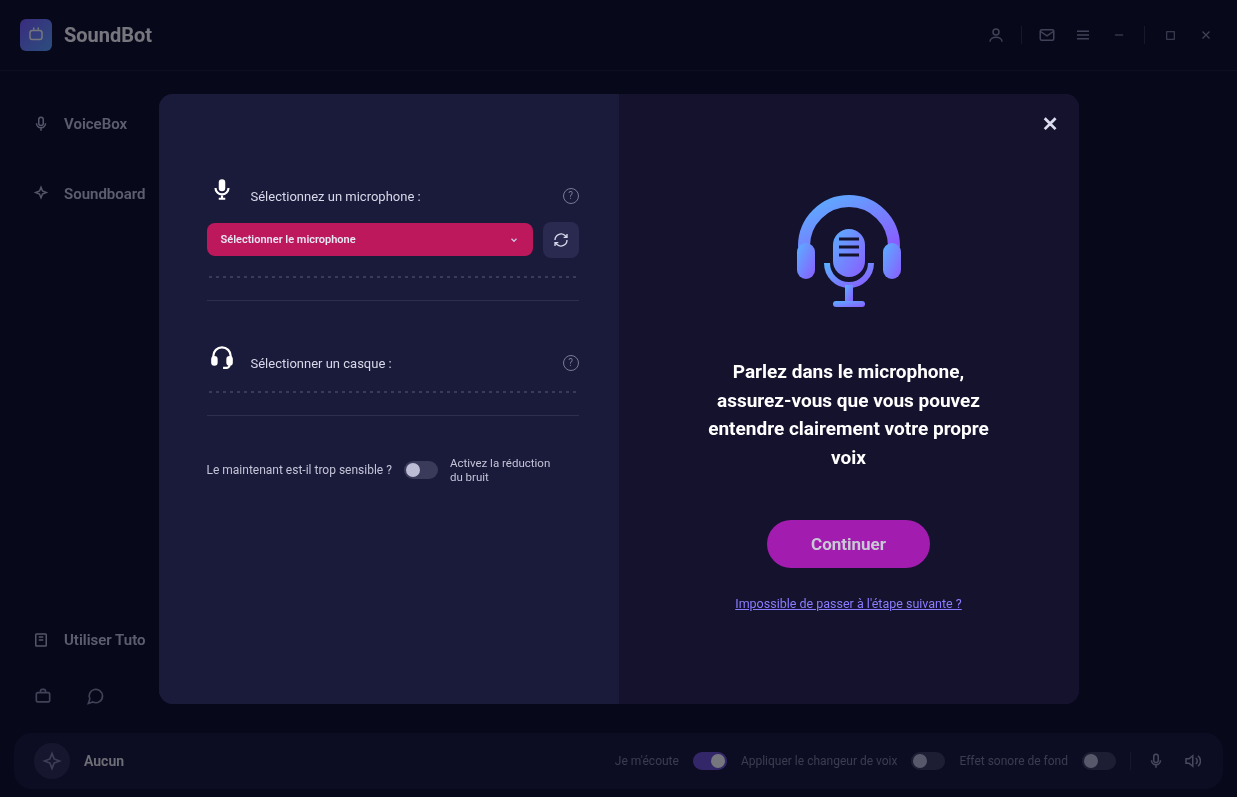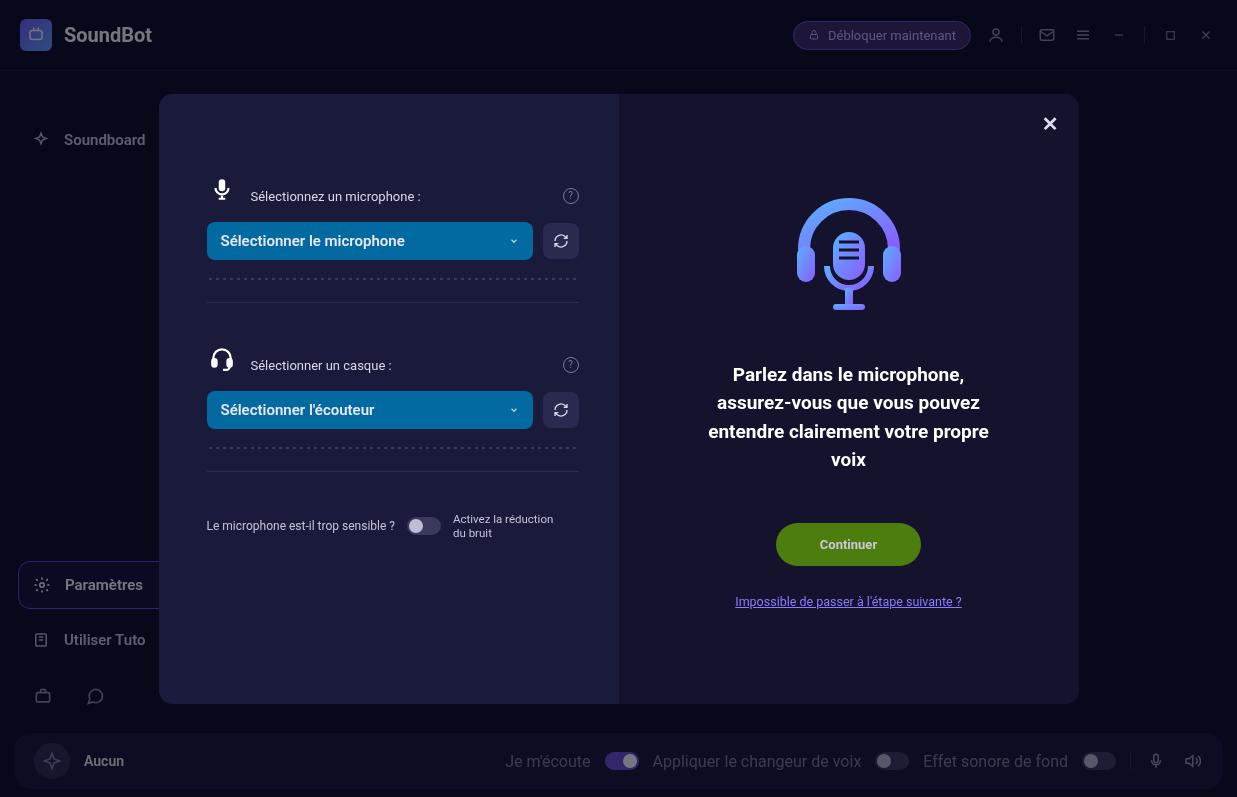--- a/index.html
+++ b/index.html
@@ -23,76 +23,67 @@
   .side-spacer { flex: 1; }
   .side-bottom-icons { display:flex; gap:30px; padding:0 14px 10px;}
 
   
   .content { flex:1; border-top:1px solid #1b1b39;}
 
   
   .footer { position:absolute; bottom:8px; left:14px; right:14px; height:56px; background:#161635; border-radius:18px; display:flex; align-items:center; padding:0 20px; gap:14px; }
   .foot-avatar { width:36px; height:36px; border-radius:50%; background:#2a2a50; display:flex; align-items:center; justify-content:center;}
   .foot-label { font-size:14px; color:#eee; font-weight:600;}
-  .foot-right { margin-left:auto; display:flex; align-items:center; gap:14px; font-size:16px; color:#7e7e9a;}
+  .foot-right { margin-left:auto; display:flex; align-items:center; gap:14px; font-size:12px; color:#7e7e9a;}
   .toggle { width:34px; height:18px; border-radius:10px; background:#3a3a5a; position:relative; cursor:pointer;}
   .toggle .knob { width:14px; height:14px; border-radius:50%; background:#bdbdd6; position:absolute; top:2px; left:2px;}
   .toggle.on { background:#6a4fd0;} .toggle.on .knob{ left:18px; background:#fff;}
 
   
   .overlay { position:absolute; inset:0; background:rgba(5,5,20,.55); display:flex; align-items:center; justify-content:center;}
   .modal { width:920px; height:610px; background:#1a1a3a; border-radius:14px; display:flex; overflow:hidden; position:relative;}
   .modal-left { width:460px; background:#1a1a3a; padding:80px 40px 30px 48px;}
   .modal-right { flex:1; background:#15122d; padding:40px 30px; display:flex; flex-direction:column; align-items:center; justify-content:center; text-align:center;}
   .close-x { position:absolute; top:18px; right:20px; color:#dcdcf0; font-size:20px; cursor:pointer; font-weight:700;}
 
   .dev-block { margin-bottom:40px;}
   .dev-head { display:flex; align-items:flex-end; gap:14px; margin-bottom:18px;}
   .dev-icon { width:30px; height:30px; color:#fff; display:flex; align-items:center; justify-content:center;}
   .dev-label { font-size:13px; color:#d8d8ea;}
   .dev-help { margin-left:auto; width:16px; height:16px; border:1.5px solid #7a7a96; border-radius:50%; display:flex; align-items:center; justify-content:center; font-size:10px; color:#7a7a96; cursor:pointer;}
   .dev-row { display:flex; gap:10px; align-items:center;}
-  .dev-select { flex:1; background:#0369a1; border-radius:8px; padding:10px 14px; font-size:15px; color:#e8e8f4; display:flex; align-items:center; justify-content:space-between; cursor:pointer; font-weight:600;}
+  .dev-select { flex:1; background:#be185d; border-radius:8px; padding:10px 14px; font-size:11px; color:#e8e8f4; display:flex; align-items:center; justify-content:space-between; cursor:pointer; font-weight:600;}
   .refresh-btn { width:36px; height:36px; border-radius:8px; background:#2a2a50; display:flex; align-items:center; justify-content:center; cursor:pointer;}
   .dots-line { margin-top:16px; height:6px; background-image: radial-gradient(circle, #3a3a5e 1.3px, transparent 1.3px); background-size: 7px 6px; background-repeat:repeat-x;}
   .sep-line { margin-top:20px; height:1px; background:#2e2e4e;}
 
   .sens-row { display:flex; align-items:center; gap:12px; font-size:12px; color:#c4c4d8;}
   .sens-text2 { font-size:11.5px; color:#c4c4d8; max-width:110px; line-height:1.3;}
 
   .big-illus { width:150px; height:150px; margin-bottom:22px; display:flex; align-items:center; justify-content:center;}
   .instr { font-size:19px; font-weight:700; color:#fff; line-height:1.5; max-width:300px;text-align:center;}
-  .continue-btn { margin-top:48px; padding:14px 44px; border-radius:26px; background:#4d7c0f; color:#c9c9d6; font-size:13px; font-weight:700; cursor:pointer;}
+  .continue-btn { margin-top:48px; padding:14px 44px; border-radius:26px; background:#a21caf; color:#c9c9d6; font-size:17px; font-weight:700; cursor:pointer;}
   .skip-link { margin-top:28px; font-size:12.5px; color:#8a7dff; text-decoration:underline; cursor:pointer;}
 
   svg { display:block; }
 </style>
 </head>
 <body>
 
 <div class="titlebar">
   <div class="brand">
     <div class="brand-logo">
       <svg width="18" height="18" viewBox="0 0 24 24" fill="none" stroke="#fff" stroke-width="2">
           <rect x="4" y="6" width="16" height="12" rx="3"></rect>
           <path d="M9 2v3M15 2v3"></path>
         </svg>
     </div>
     <div class="brand-name">SoundBot</div>
   </div>
   <div class="title-right">
-    <div class="unlock-chip">
-      <span>
-          <svg width="12" height="12" viewBox="0 0 24 24" fill="none" stroke="#c6b6ff" stroke-width="2">
-            <rect x="5" y="11" width="14" height="9" rx="2"></rect>
-            <path d="M8 11V7a4 4 0 018 0v4"></path>
-          </svg>
-        </span>
-      <span>Débloquer maintenant</span>
-    </div>
     <div class="ticon">
         <svg width="18" height="18" viewBox="0 0 24 24" fill="none" stroke="currentColor" stroke-width="2">
           <circle cx="12" cy="8" r="4"></circle>
           <path d="M4 21c0-4 4-6 8-6s8 2 8 6"></path>
         </svg>
       </div>
     <div class="divider-v"></div>
     <div class="ticon">
         <svg width="18" height="18" viewBox="0 0 24 24" fill="none" stroke="currentColor" stroke-width="2">
           <rect x="3" y="5" width="18" height="14" rx="2"></rect>
@@ -118,38 +109,38 @@
     <div class="ticon">
         <svg width="14" height="14" viewBox="0 0 24 24" stroke="currentColor" stroke-width="2">
           <path d="M6 6l12 12M18 6L6 18"></path>
         </svg>
       </div>
   </div>
 </div>
 
 <div class="main-shell">
   <div class="sidebar">
+    <div class="side-item">
+      <span>
+          <svg width="18" height="18" viewBox="0 0 24 24" fill="none" stroke="#b8b8d4" stroke-width="2">
+            <rect x="9" y="3" width="6" height="11" rx="3"></rect>
+            <path d="M6 11a6 6 0 0012 0M12 18v3"></path>
+          </svg>
+        </span>
+      <span>VoiceBox</span>
+    </div>
     <div class="side-item" style="margin-top:16px">
       <span>
           <svg width="18" height="18" viewBox="0 0 24 24" fill="none" stroke="#b8b8d4" stroke-width="2">
             <path d="M12 3l2 5 5 2-5 2-2 5-2-5-5-2 5-2z"></path>
           </svg>
         </span>
       <span>Soundboard</span>
     </div>
     <div class="side-spacer"></div>
-    <div class="side-item active">
-      <span>
-          <svg width="18" height="18" viewBox="0 0 24 24" fill="none" stroke="#fff" stroke-width="2">
-            <circle cx="12" cy="12" r="3"></circle>
-            <path d="M12 2v3M12 19v3M4.2 4.2l2.1 2.1M17.7 17.7l2.1 2.1M2 12h3M19 12h3M4.2 19.8l2.1-2.1M17.7 6.3l2.1-2.1"></path>
-          </svg>
-        </span>
-      <span>Paramètres</span>
-    </div>
     <div class="side-item">
       <span>
           <svg width="18" height="18" viewBox="0 0 24 24" fill="none" stroke="#b8b8d4" stroke-width="2">
             <rect x="5" y="4" width="14" height="16" rx="1"></rect>
             <path d="M9 8h6M9 12h6"></path>
           </svg>
         </span>
       <span>Utiliser Tuto</span>
     </div>
     <div class="side-bottom-icons" style="margin-top:14px">
@@ -247,41 +238,26 @@
             <svg width="26" height="26" viewBox="0 0 24 24" fill="none" stroke="#fff" stroke-width="2">
                 <path d="M4 13v-1a8 8 0 0116 0v1"></path>
                 <rect x="3" y="13" width="4" height="7" rx="2" fill="#fff"></rect>
                 <rect x="17" y="13" width="4" height="7" rx="2" fill="#fff"></rect>
                 <path d="M19 20a3 3 0 01-3 3h-3"></path>
               </svg>
           </div>
           <div class="dev-label">Sélectionner un casque :</div>
           <div class="dev-help">?</div>
         </div>
-        <div class="dev-row">
-          <div class="dev-select">
-            <span>Sélectionner l'écouteur</span>
-            <span>
-                <svg width="10" height="10" viewBox="0 0 24 24" fill="none" stroke="#c8c8e0" stroke-width="3">
-                  <path d="M6 9l6 6 6-6"></path>
-                </svg>
-              </span>
-          </div>
-          <div class="refresh-btn">
-            <svg width="16" height="16" viewBox="0 0 24 24" fill="none" stroke="#d8d8ea" stroke-width="2">
-                <path d="M3 12a9 9 0 0115-6.7L21 8M21 3v5h-5M21 12a9 9 0 01-15 6.7L3 16M3 21v-5h5"></path>
-              </svg>
-          </div>
-        </div>
         <div class="dots-line"></div>
         <div class="sep-line"></div>
       </div>
 
       <div class="sens-row">
-        <span>Le microphone est-il trop sensible ?</span>
+        <span>Le maintenant est-il trop sensible ?</span>
         <div class="toggle" style="flex-shrink:0">
             <div class="knob"></div>
           </div>
         <span class="sens-text2">Activez la réduction du bruit</span>
       </div>
     </div>
 
     <div class="modal-right">
       <div class="big-illus">
         <svg width="140" height="140" viewBox="0 0 140 140">

